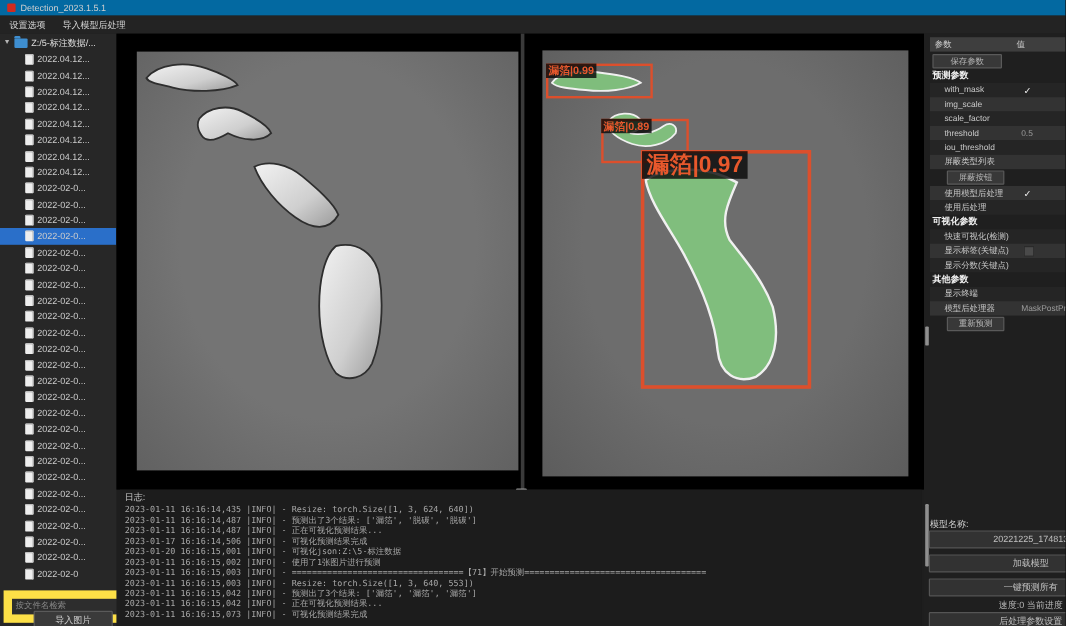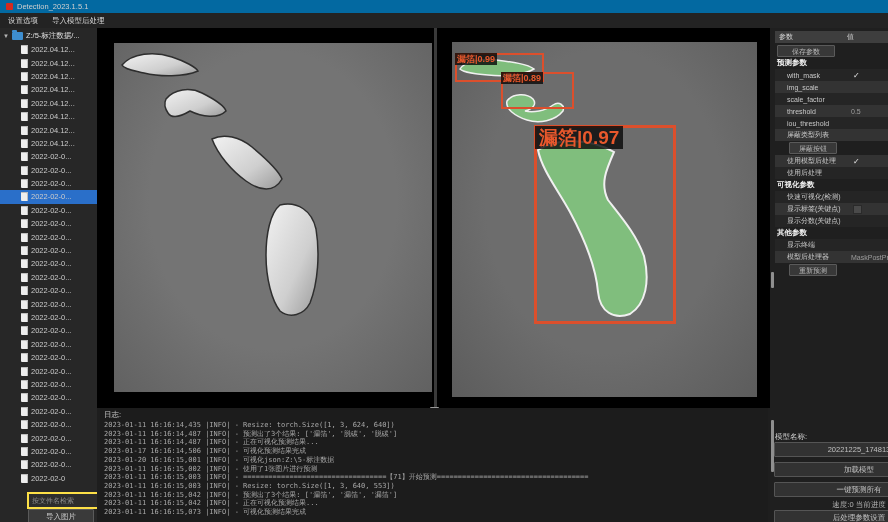--- a/index.html
+++ b/index.html
@@ -15,21 +15,21 @@
   .sidebar{position:absolute;left:0;top:28px;width:97px;height:494px;background:#272727;overflow:hidden;}
   .tree-root{height:15px;display:flex;align-items:center;padding-left:3px;gap:3px;}
   .arrow{color:#b5b5b5;font-size:6px;line-height:1;}
   .folder-icon{width:11px;height:8px;background:#3e8ed0;border-radius:1px;position:relative;flex:none;}
   .folder-icon:before{content:"";position:absolute;left:0;top:-2px;width:5px;height:2px;background:#3e8ed0;border-radius:1px 1px 0 0;}
   .tree-root-label{font-size:7.5px;color:#e0e0e0;white-space:nowrap;}
   .tree-row{height:13.4px;display:flex;align-items:center;padding-left:21px;gap:3px;}
   .tree-row.selected{background:#2a6fc9;}
   .file-icon{width:7px;height:9px;background:#eeeeee;border-radius:1px;flex:none;box-shadow:inset -1px 1px 0 #bdbdbd;}
   .tree-label{font-size:7.5px;color:#cccccc;white-space:nowrap;}
-  .search-input{position:absolute;left:3px;top:464px;width:88px;height:13px;background:#2d2d2d;border:2px solid #fde047;color:#bbb;font-size:7px;padding:0 3px;font-family:"Liberation Sans",sans-serif;margin-left:24px;}
+  .search-input{position:absolute;left:3px;top:464px;width:88px;height:13px;background:#2d2d2d;border:7px solid #fde047;color:#bbb;font-size:7px;padding:0 3px;font-family:"Liberation Sans",sans-serif;}
   .search-input::placeholder{color:#8a8a8a;}
   .import-btn{position:absolute;left:28px;top:481px;width:66px;height:16px;background:#3a3a3a;border:1px solid #5a5a5a;color:#cfcfcf;font-size:7.5px;border-radius:1px;font-family:"Liberation Sans",sans-serif;}
   
   .center{position:absolute;left:97px;top:28px;width:673px;height:380px;background:#000;}
   .img{position:absolute;overflow:hidden;}
   .img-left{left:17px;top:15px;width:318px;height:349px;background:radial-gradient(ellipse at 50% 45%,#747474 55%,#616161 100%);}
   .img-right{left:355px;top:14px;width:305px;height:355px;background:radial-gradient(ellipse at 50% 45%,#6d6d6d 55%,#5c5c5c 100%);}
   .vdivider{position:absolute;left:337px;top:0;width:3px;height:380px;background:#3a3a3a;}
   .splitter-handle{position:absolute;left:430px;top:407px;width:9px;height:9px;background:#9a9a9a;border-radius:1px;}
   .det-box{position:absolute;border:2px solid #dc4f2c;}
@@ -254,21 +254,21 @@
     <svg class="masksvg" style="left:47px;top:47px;" width="72" height="36" viewBox="0 0 72 36">
       <path d="M8,12 C14,4 28,4 34,10 C38,15 34,20 26,22 C34,24 46,22 54,16 C60,12 66,16 64,22 C56,32 40,35 28,31 C16,27 6,20 8,12 Z" fill="#82c77e" fill-opacity="0.9" stroke="#f0f0f0" stroke-width="1.5"></path>
     </svg>
     <svg class="masksvg" style="left:80px;top:84px;" width="140" height="196" viewBox="0 0 140 196">
       <path d="M6,24 C24,12 58,12 82,26 C74,44 68,58 76,74 C90,92 104,108 112,130 C118,155 114,178 98,188 C82,194 68,186 66,166 C64,142 52,112 38,86 C26,64 10,44 6,24 Z" fill="#82c77e" fill-opacity="0.9" stroke="#f0f0f0" stroke-width="2"></path>
     </svg>
 
     <div class="det-box" style="left:3px;top:11px;width:85px;height:25px;">
       <span class="det-label">漏箔|0.99</span>
     </div>
-    <div class="det-box" style="left:49px;top:30px;width:69px;height:33px;text-align:center;">
+    <div class="det-box" style="left:49px;top:57px;width:69px;height:33px;text-align:center;">
       <span class="det-label">漏箔|0.89</span>
     </div>
     <div class="det-box big" style="left:82px;top:83px;width:136px;height:193px;">
       <span class="det-label big">漏箔|0.97</span>
     </div>
   </div>
 </div>
 
 <div class="splitter-handle"></div>
 

